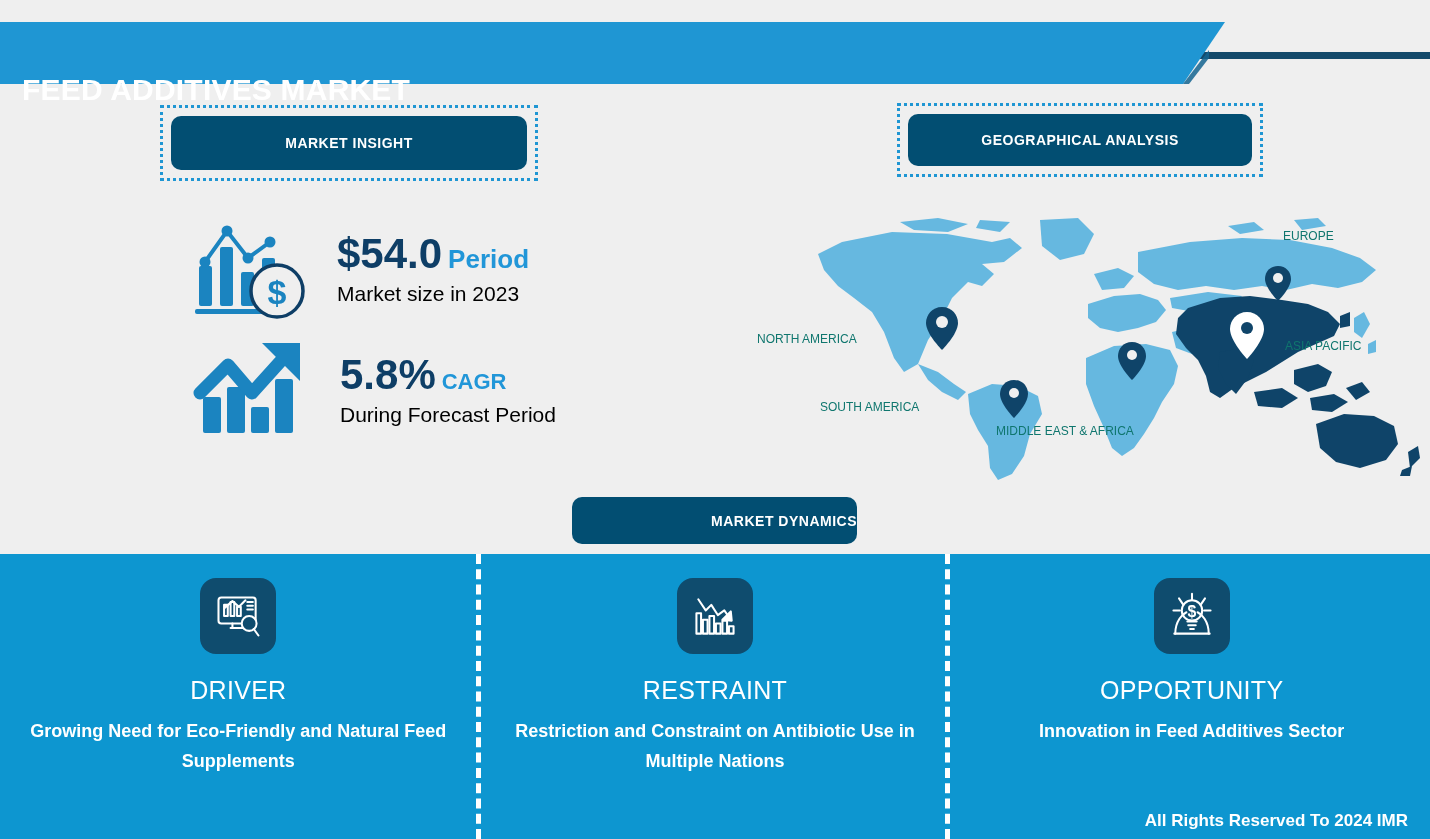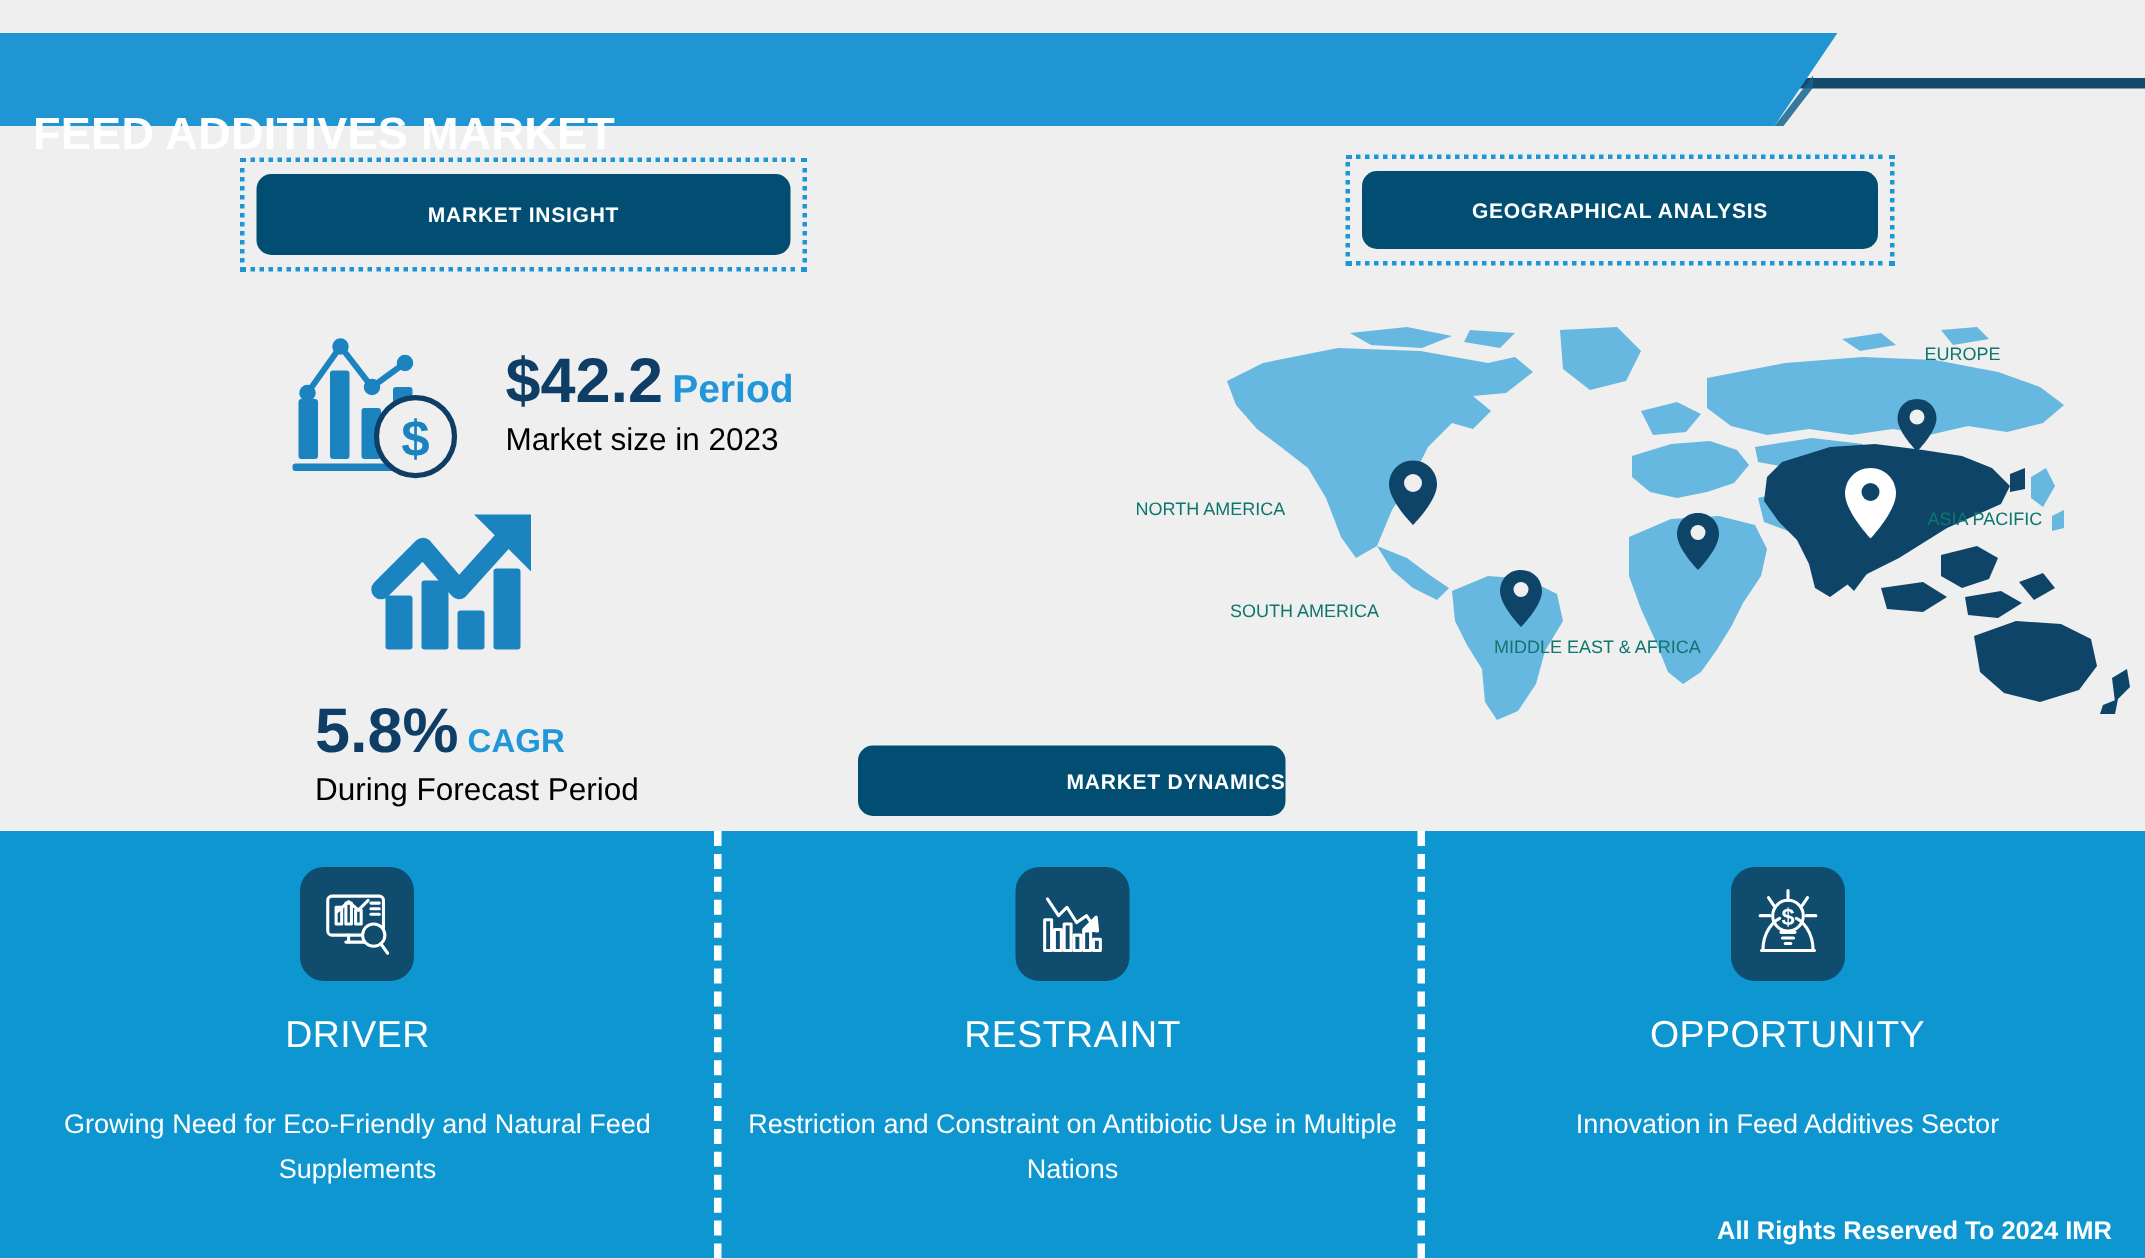--- a/index.html
+++ b/index.html
@@ -69,21 +69,21 @@
     background: #024e72; border-radius: 10px;
     display: flex; align-items: center; justify-content: flex-end;
     color: #ffffff; font-weight: bold; font-size: 14px;
     letter-spacing: .5px;
   }
   #dynamics-pill { left: 572px; top: 497px; width: 285px; height: 47px; }
 
   
   .stat-row { position: absolute; display: flex; align-items: center; }
   #stat-market { left: 185px; top: 214px; }
-  #stat-cagr   { left: 188px; top: 335px; flex-direction: column; }
+  #stat-cagr   { left: 188px; top: 335px; }
   .stat-icon { width: 130px; height: 110px; flex: 0 0 130px; }
   .stat-text { margin-left: 22px; }
   .stat-big {
     font-size: 42px; font-weight: bold; color: #0e3e66; line-height: 1.05;
   }
   .stat-unit { font-size: 26px; font-weight: bold; color: #2196d8; margin-left: 6px; }
   .stat-unit.small { font-size: 22px; }
   .stat-sub {
     font-size: 21px; color: #000000; font-weight: normal; margin-top: 6px;
   }
@@ -123,22 +123,22 @@
     width: 76px; height: 76px;
     background: #0f4c6e; border-radius: 16px;
     display: flex; align-items: center; justify-content: center;
   }
   .dyn-title {
     margin-top: 22px;
     font-size: 25px; color: #ffffff; font-weight: normal;
     letter-spacing: .3px;
   }
   .dyn-desc {
-    margin-top: 30px;
-    font-size: 18px; color: #ffffff; font-weight: normal;
+    margin-top: 12px;
+    font-size: 18px; color: #ffffff; font-weight: bold;
     text-align: center; line-height: 1.65; max-width: 440px;
   }
   #footer-credit {
     position: absolute; right: 22px; bottom: 8px;
     font-size: 17px; font-weight: bold; color: #ffffff;
   }
 </style>
 </head>
 <body>
 
@@ -169,21 +169,21 @@
         <circle cx="20" cy="48" r="5.5" fill="#1b84c0"></circle>
         <circle cx="42" cy="17" r="5.5" fill="#1b84c0"></circle>
         <circle cx="63" cy="44" r="5.5" fill="#1b84c0"></circle>
         <circle cx="85" cy="28" r="5.5" fill="#1b84c0"></circle>
         <circle cx="92" cy="77" r="26" fill="#efefef" stroke="#0e3e66" stroke-width="3.5"></circle>
         <text x="92" y="90" font-family="Liberation Sans, sans-serif" font-size="34" font-weight="bold" fill="#1b84c0" text-anchor="middle">$</text>
       </svg>
     </div>
     <div class="stat-text">
       <div class="stat-big">
-        <span>$42.2</span><span class="stat-unit">Period</span>
+        <span>$54.0</span><span class="stat-unit">Period</span>
       </div>
       <div class="stat-sub">Market size in 2023</div>
     </div>
   </div>
 
   <div class="stat-row" id="stat-cagr">
     <div class="stat-icon">
       <svg viewBox="0 0 130 110" width="130" height="110">
         <g fill="#1b84c0">
           <rect x="15" y="62" width="18" height="36" rx="2"></rect>

